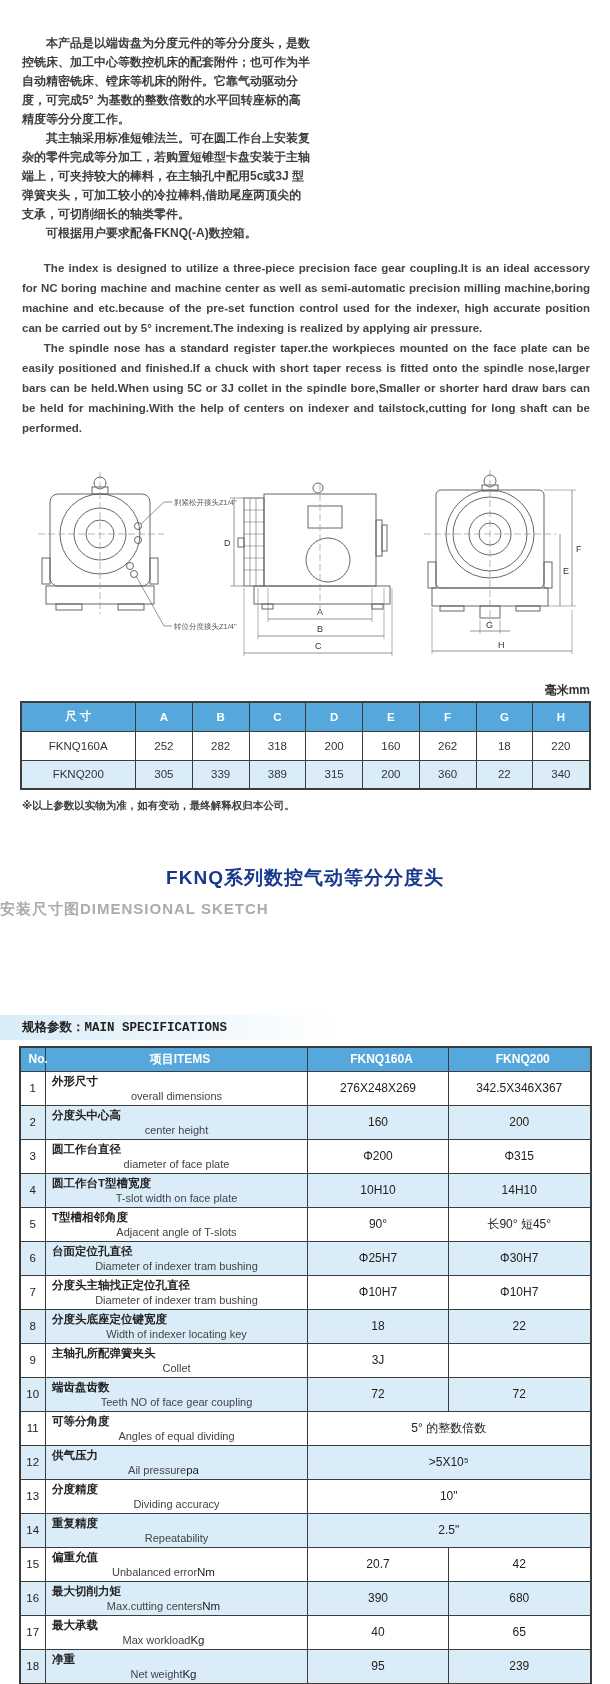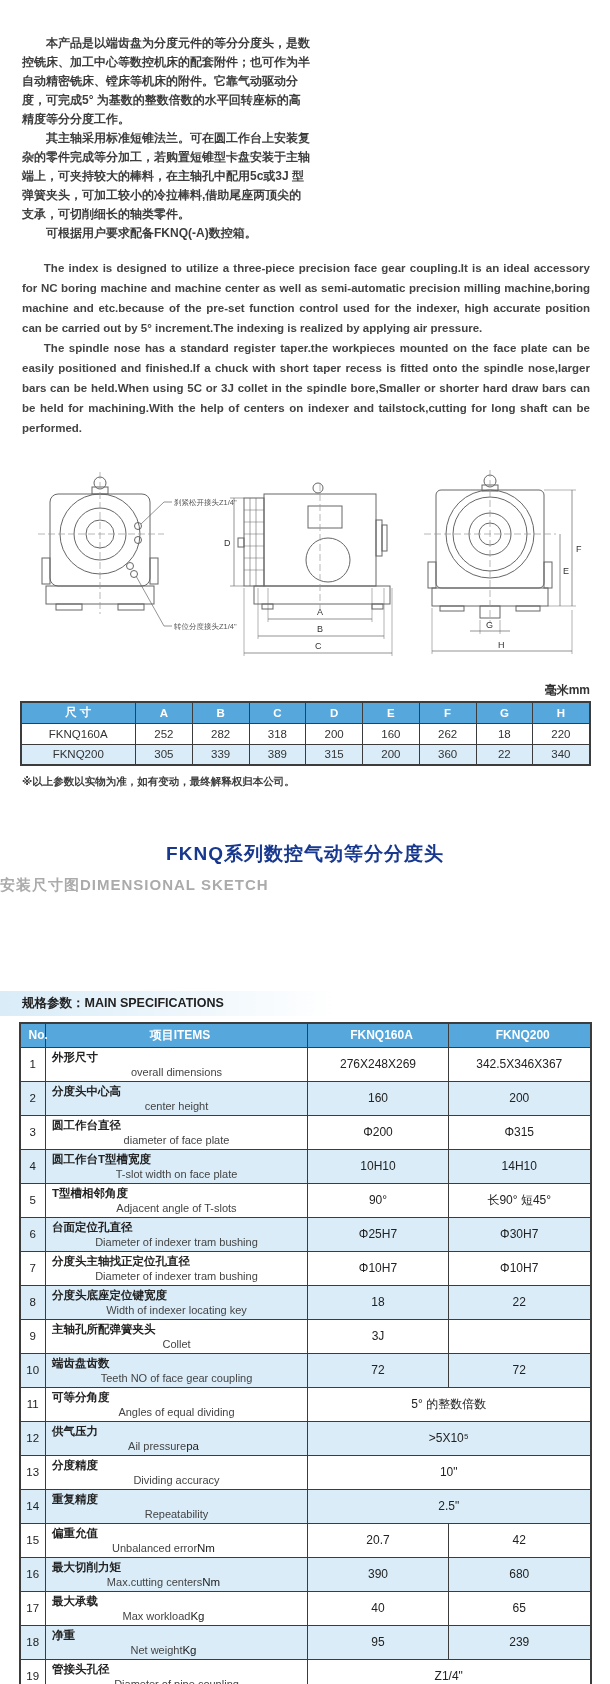--- a/index.html
+++ b/index.html
@@ -24,34 +24,34 @@
   .intro-en{margin:15px 20px 8px 22px;font-size:11.5px;line-height:20px;color:#444;text-align:justify;font-weight:bold;}
   .intro-en p{margin:0;text-indent:1.9em;}
   
   .drawing-wrap{margin:24px 12px 0 12px;}
   svg text{font-family:"Liberation Sans","DejaVu Sans",sans-serif;}
   
   .unit-label{text-align:right;margin:4px 20px 2px 0;font-size:12px;font-weight:700;color:#333;}
   
   table{border-collapse:collapse;margin:0 auto;width:571px;table-layout:fixed;}
   .dim-table{border:2px solid var(--line);}
-  .dim-table th,.dim-table td{border:1px solid var(--line);height:21px;text-align:center;
+  .dim-table th,.dim-table td{border:1px solid var(--line);height:29px;text-align:center;
     font-size:11.5px;padding:1px 2px;}
   .dim-table th{background:var(--table-blue);color:#fff;font-weight:700;}
   .dim-table tr.row-alt td{background:var(--row-blue);}
   .dim-table col.c-model{width:115px;}
   .note{margin:9px 22px 0 22px;font-size:10.5px;font-weight:700;color:#3d3d3d;}
   
   .doc-title{text-align:center;margin-top:52px;font-size:19px;font-weight:800;
     color:var(--title-navy);letter-spacing:1px;}
   .doc-subtitle{margin-top:9px;font-size:15px;font-weight:700;
     color:var(--subtitle-gray);letter-spacing:1px;}
   
   .specs-heading{margin:96px 0 6px 0;padding:4px 3px 4px 22px;font-size:12.5px;font-weight:700;color:#222;
-    background:linear-gradient(90deg,#d9ecf8 0%,rgba(255,255,255,0) 55%);}
+    background:linear-gradient(90deg,#d9ecf8 0%,rgba(255,255,255,0) 55%);font-family:Liberation Mono, monospace;}
   
   .spec-table{border:2px solid var(--line);}
   .spec-table col.c-no{width:26px;}
   .spec-table col.c-items{width:262px;}
   .spec-table col.c-v1{width:141px;}
   .spec-table col.c-v2{width:142px;}
   .spec-table th{background:var(--table-blue);color:#fff;font-weight:700;font-size:12px;
     height:24px;border:1px solid var(--line);padding-left:8px;}
   .spec-table td{border:1px solid var(--line);height:33px;vertical-align:middle;}
   .spec-table tr.row-alt td{background:var(--row-blue);}

